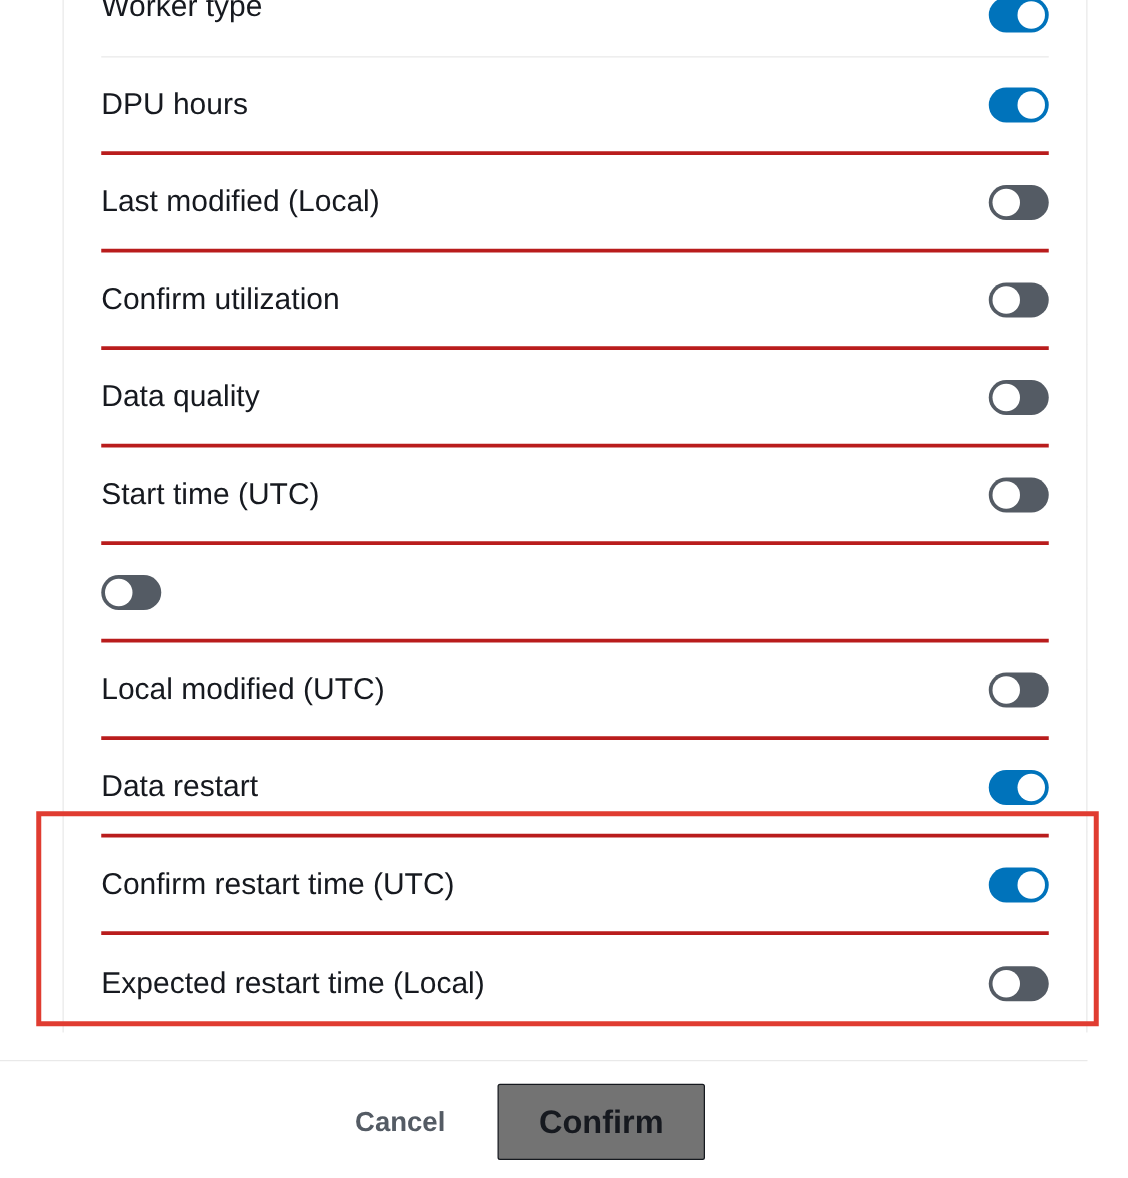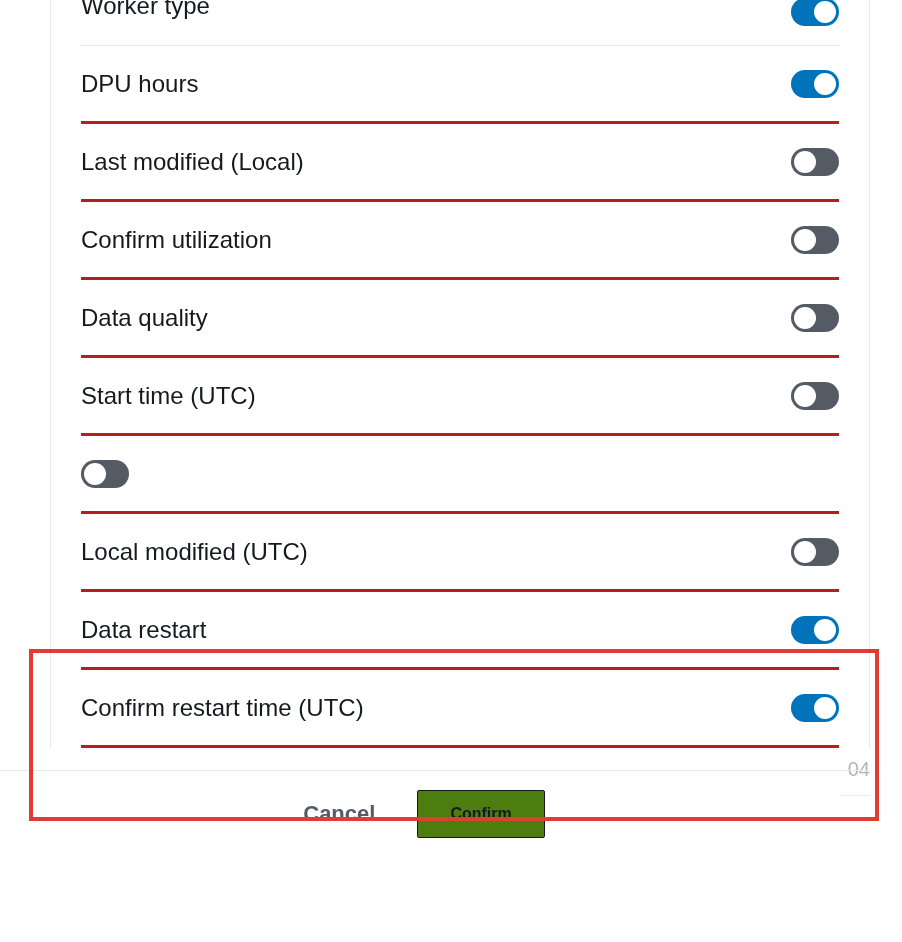--- a/index.html
+++ b/index.html
@@ -106,24 +106,24 @@
     .btn-cancel {
       background: transparent;
       border: none;
       color: #545b64;
       font-size: 22px;
       font-weight: 700;
       cursor: pointer;
       padding: 12px 18px;
     }
     .btn-confirm {
-      background: #4d7c0f;
+      background: #737373;
       border: 1px solid #16191f;
       color: #16191f;
-      font-size: 16px;
+      font-size: 26px;
       font-weight: 700;
       cursor: pointer;
       padding: 14px 32px;
       border-radius: 2px;
     }
     .bg-text {
       position: absolute;
       right: 0;
       color: #aab7b8;
       font-size: 20px;
@@ -231,20 +231,26 @@
         </div>
       </div>
 
       <div class="setting-row">
         <span class="setting-label">Confirm restart time (UTC)</span>
         <div class="toggle on">
           <div class="toggle-knob"></div>
         </div>
       </div>
 
+      <div class="setting-row" style="border-bottom:none;">
+        <span class="setting-label">Expected restart time (Local)</span>
+        <div class="toggle off">
+          <div class="toggle-knob"></div>
+        </div>
+      </div>
 
     </div>
   </div>
 
   <div class="highlight-box"></div>
 
   <div class="footer">
     <button class="btn-cancel">Cancel</button>
     <button class="btn-confirm">Confirm</button>
   </div>

